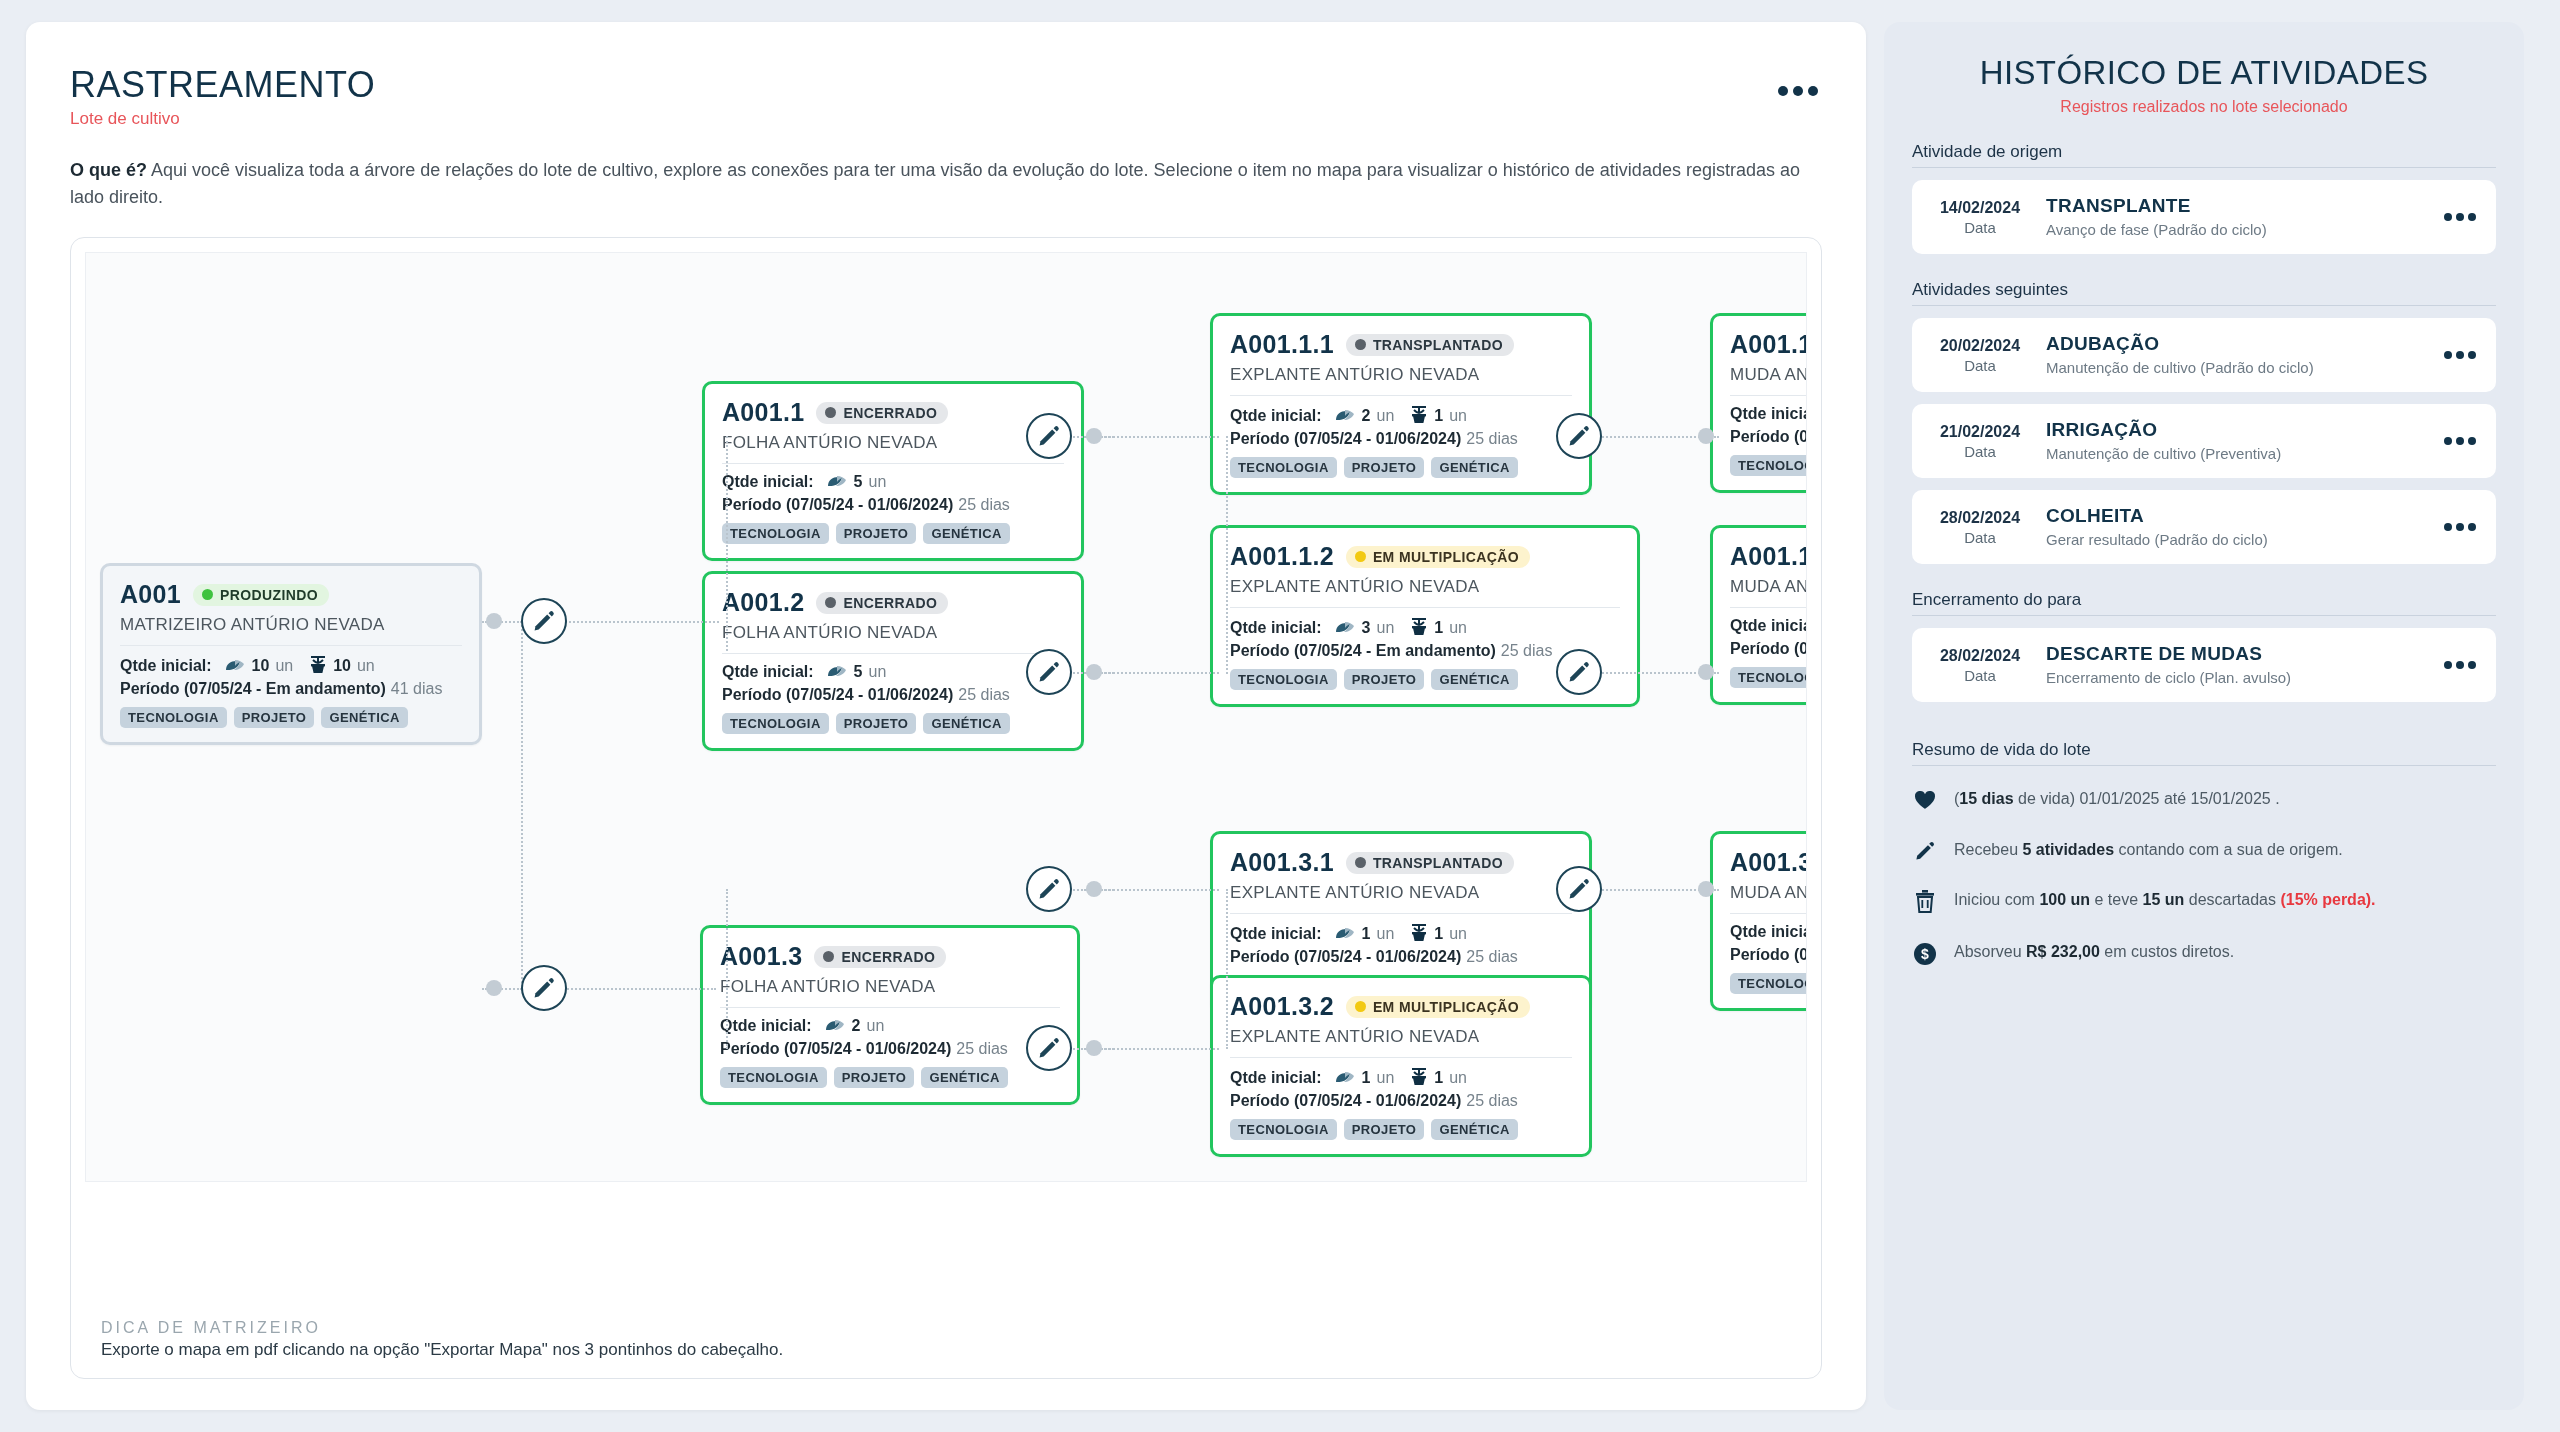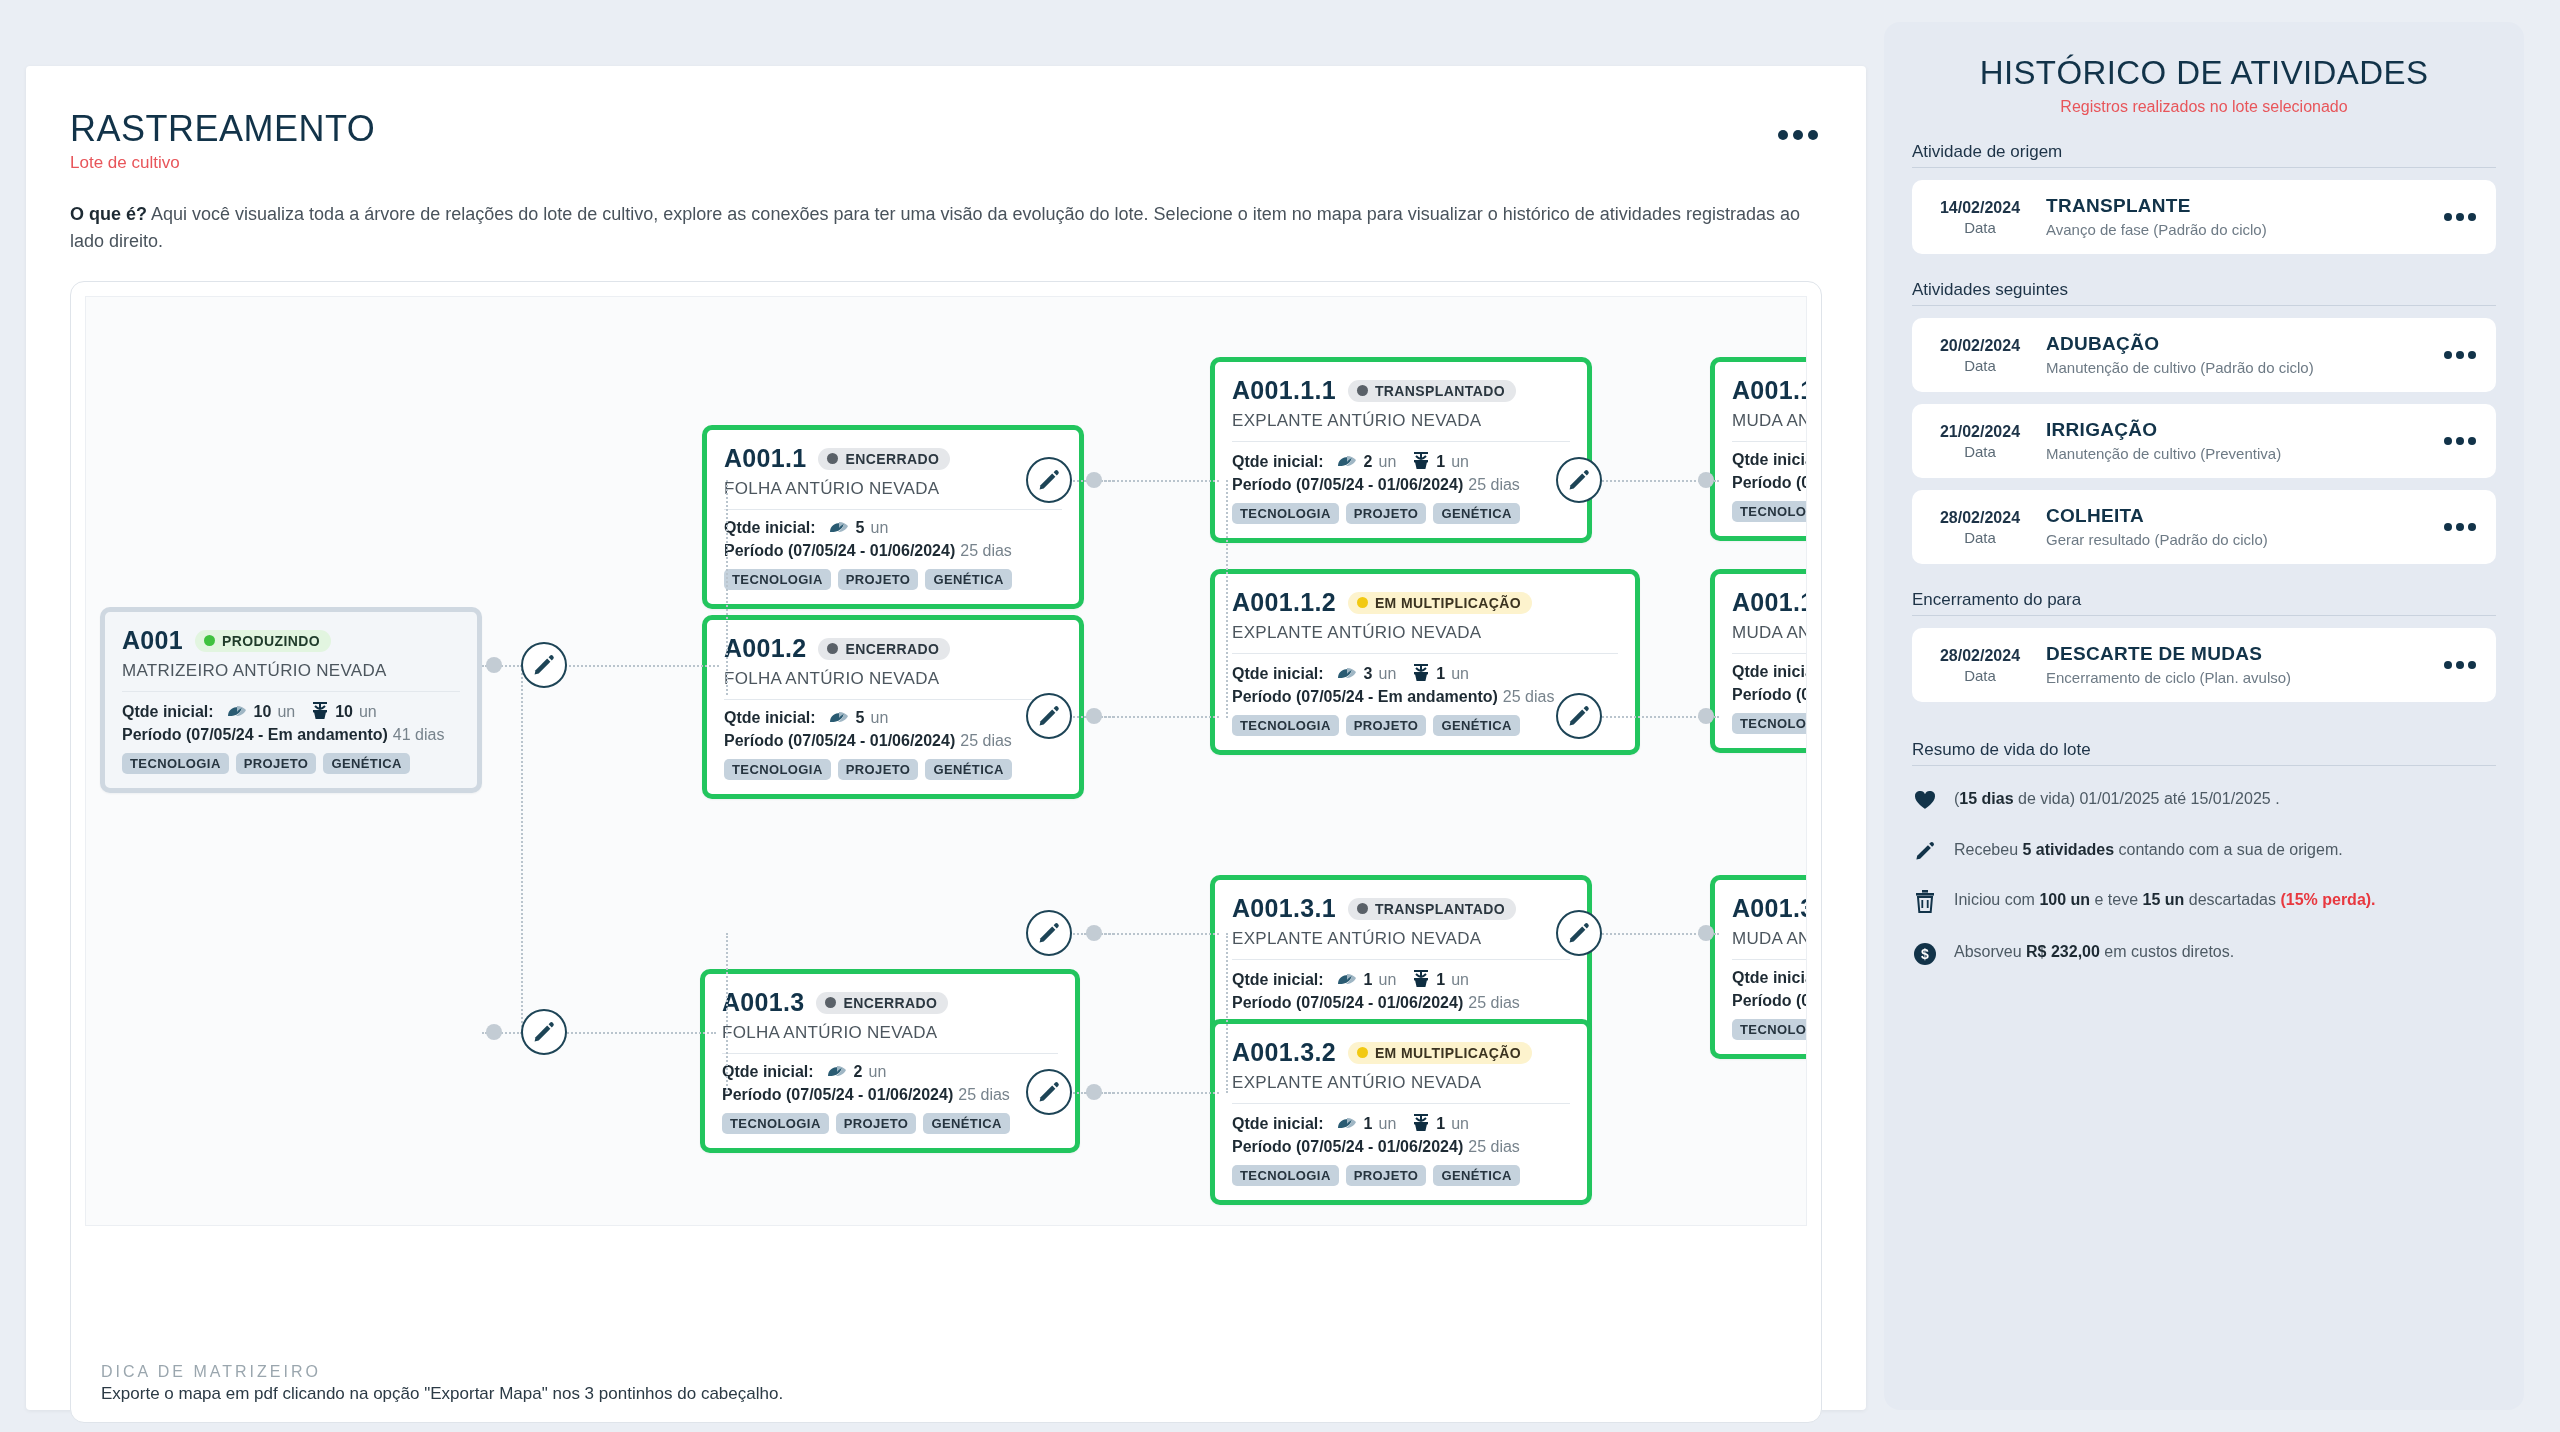--- a/index.html
+++ b/index.html
@@ -15,25 +15,24 @@
     background: #eaeef4;
     padding: 22px 26px;
     display: flex;
     gap: 18px;
   }
 
   
   .left-panel {
     width: 1840px;
     background: #ffffff;
-    border-radius: 4px;
+    border-radius: 14px;
     padding: 42px 44px 30px 44px;
     position: relative;
     box-shadow: 0 1px 4px rgba(0,0,0,.06);
-    margin-top: 44px;
   }
   .title-row { position: relative; }
   .page-title {
     font-size: 36px; font-weight: 400; letter-spacing: .5px;
     color: #123349;
   }
   .page-subtitle {
     font-size: 17px; color: #e8555a; margin-top: 3px;
   }
   .kebab-top {
@@ -83,21 +82,21 @@
   }
   .tip-label {
     font-size: 16px; letter-spacing: 3px; color: #9aa6ae;
   }
   .tip-text { font-size: 17px; color: #2b3a45; margin-top: 3px; }
 
   
   .node {
     position: absolute;
     background: #fff;
-    border: 5px solid #22c55e;
+    border: 3px solid #22c55e;
     border-radius: 10px;
     padding: 14px 17px 14px 17px;
     box-shadow: 0 1px 2px rgba(20,40,60,.05);
   }
   .node.root { background: #f3f6f9; border-color: #cfd8e1; }
   .node-head { display: flex; align-items: center; gap: 12px; }
   .node-code {
     font-size: 25px; font-weight: bold; color: #123349; letter-spacing: .3px;
   }
   .badge {

